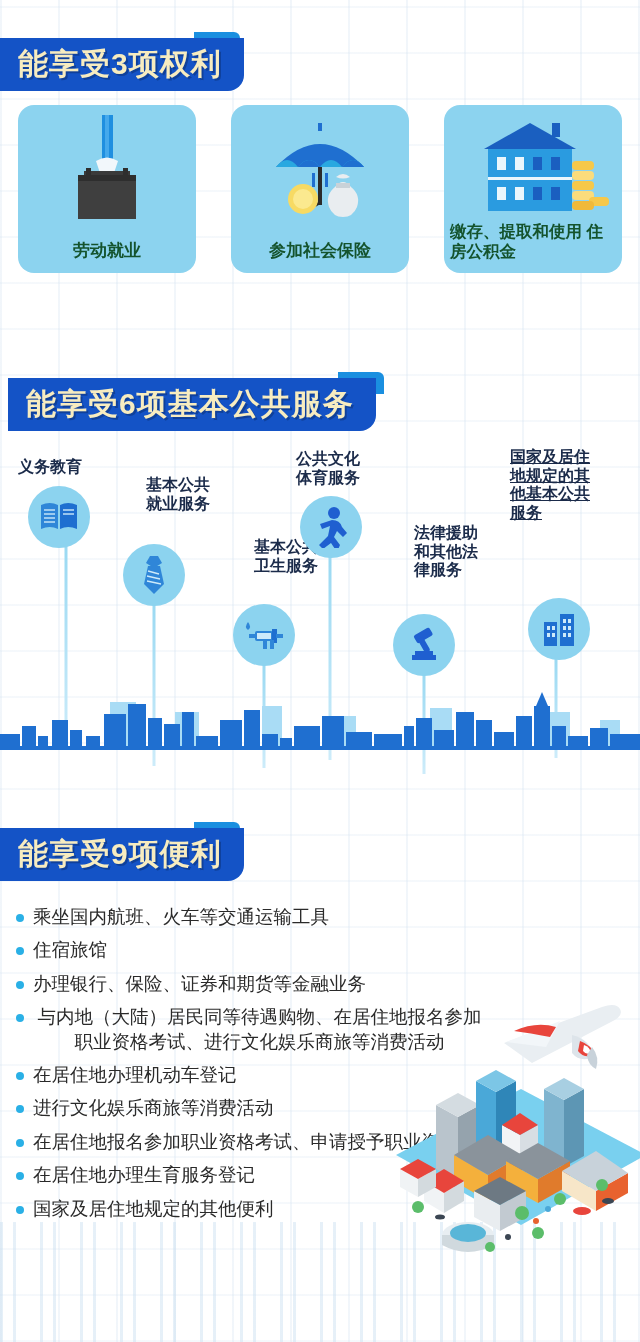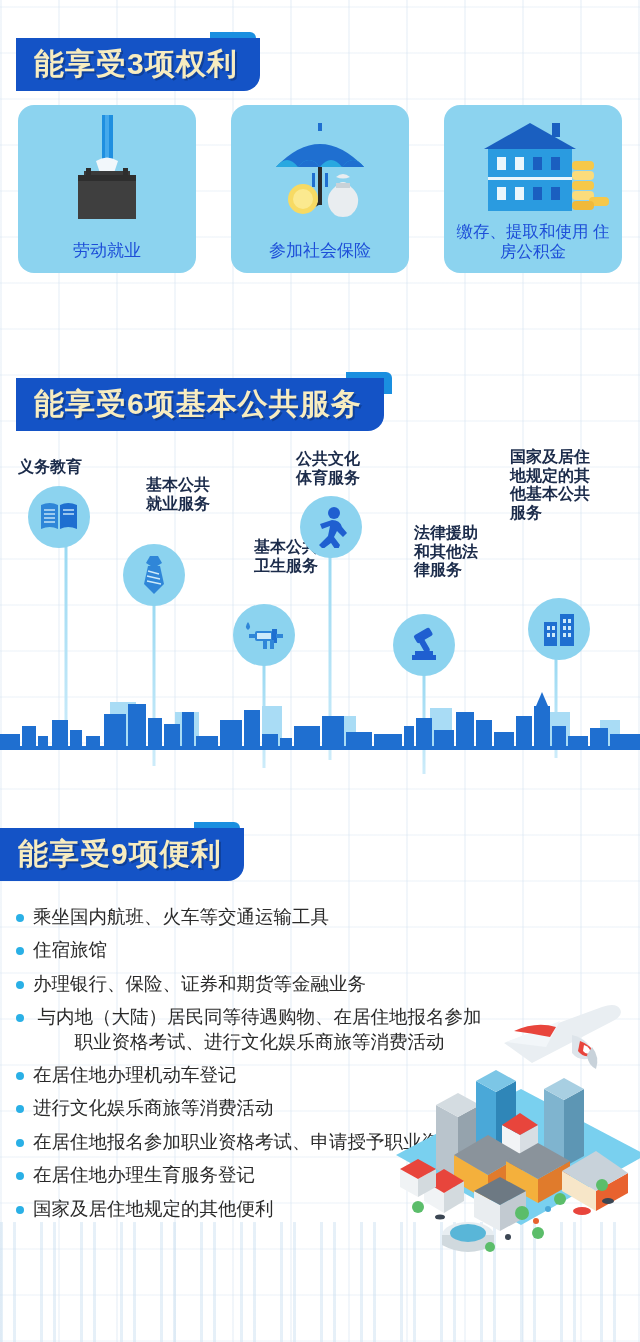--- a/index.html
+++ b/index.html
@@ -39,42 +39,42 @@
     color:#f7ecc0;
     font-size:30px;font-weight:bold;letter-spacing:1px;
     padding:9px 22px 11px 18px;
     border-radius:0 0 16px 0;
     text-shadow:2px 2px 0 rgba(0,0,0,.22);
     line-height:1.1;
     white-space:nowrap;
   }
 
   
-  #sec1{position:absolute;left:0;top:38px;padding-left:16px;}
+  #sec1{position:absolute;left:0;top:38px;}
   #sec1 .banner-tab{left:194px;top:-6px;}
   .cards{
     position:absolute;top:105px;left:0;width:640px;
     display:flex;justify-content:space-between;padding:0 18px;
     box-sizing:border-box;
   }
   .card{
     background:#8cd3ef;border-radius:16px;
     width:178px;height:168px;
     display:flex;flex-direction:column;align-items:center;justify-content:flex-end;
     position:relative;
   }
   .card .art{position:absolute;top:10px;left:0;width:100%;height:108px;}
   .card .clabel{
-    color:#1d4ed8;font-weight:normal;font-size:17px;line-height:1.18;
-    text-align:center;padding:0 6px 12px;
+    color:#14532d;font-weight:bold;font-size:17px;line-height:1.18;
+    text-align:left;padding:0 6px 12px;
   }
   .card.wide .clabel{font-size:16.5px;}
 
   
-  #sec2{position:absolute;left:16px;top:378px;border-radius:15px;}
+  #sec2{position:absolute;left:8px;top:378px;border-radius:15px;}
   #sec2 .banner-tab{left:330px;top:-6px;}
   .pins{position:absolute;top:458px;left:0;width:640px;height:320px;}
   .pin{position:absolute;}
   .pin .stem{
     position:absolute;left:50%;transform:translateX(-50%);
     width:3px;background:linear-gradient(#9ad9f2,#cdecfa);
   }
   .pin .bub{
     position:absolute;border-radius:50%;background:#8cd3ef;
     display:flex;align-items:center;justify-content:center;
@@ -261,21 +261,21 @@
         <svg width="40" height="40" viewBox="0 0 40 40">
           <rect x="10" y="6" width="18" height="9" rx="2" transform="rotate(-30 19 10)" fill="#1f5fd0"></rect>
           <rect x="17" y="12" width="6" height="16" rx="2" transform="rotate(-30 20 20)" fill="#1f5fd0"></rect>
           <rect x="8" y="30" width="24" height="5" fill="#1f5fd0"></rect>
           <rect x="11" y="26" width="18" height="4" fill="#1f5fd0"></rect>
         </svg>
       </div>
     </div>
 
     <div class="pin" style="left:506px;top:-10px;width:132px;height:320px;">
-      <div class="txt" style="left:4px;top:0;">国家及居住
+      <div class="txt" style="left:4px;top:0;text-decoration:underline;">国家及居住
 地规定的其
 他基本公共
 服务</div>
       <div class="stem" style="left:50px;top:210px;height:100px;"></div>
       <div class="bub" style="left:22px;top:150px;width:62px;height:62px;">
         <svg width="38" height="38" viewBox="0 0 38 38">
           <rect x="4" y="12" width="13" height="24" fill="#1f6fd0"></rect>
           <rect x="20" y="4" width="14" height="32" fill="#1f6fd0"></rect>
           <g fill="#cdeafa">
             <rect x="7" y="16" width="3" height="4"></rect>

